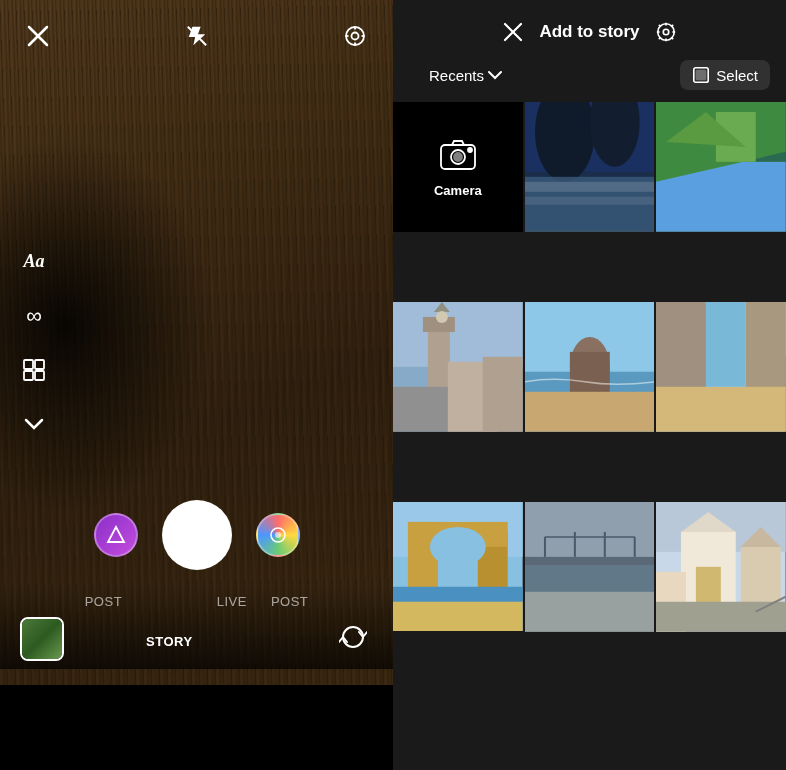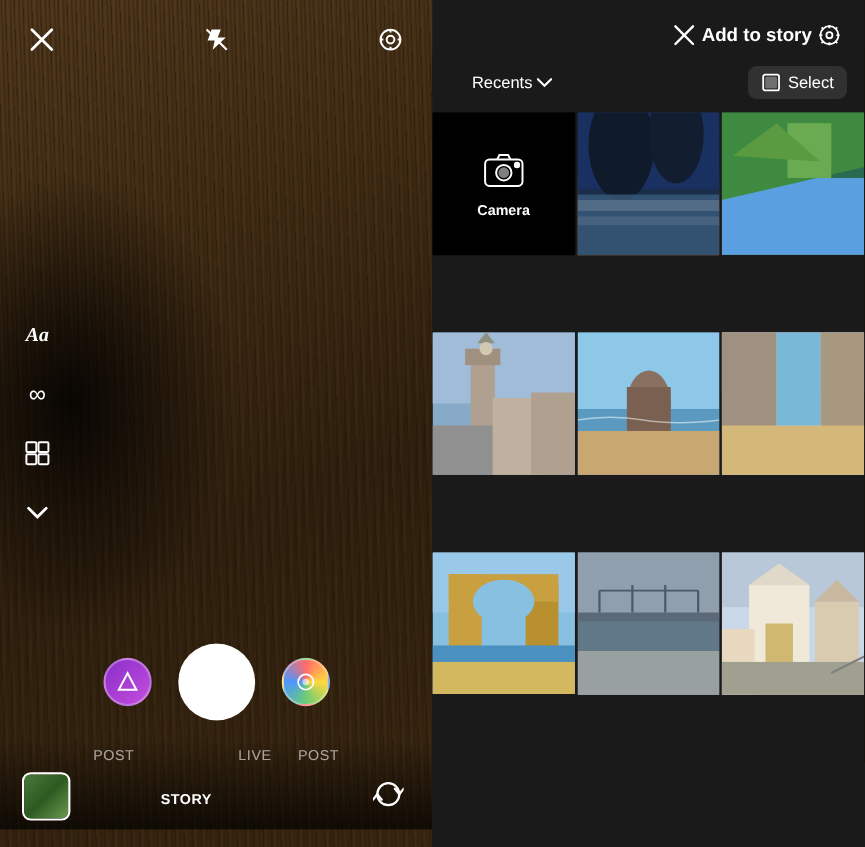--- a/index.html
+++ b/index.html
@@ -8,21 +8,21 @@
       height: 770px;
       overflow: hidden;
       display: flex;
       font-family: -apple-system, BlinkMacSystemFont, 'Segoe UI', sans-serif;
       background: #000;
     }
 
     
     .camera-panel {
       width: 393px;
-      height: 770px;
+      height: 685px;
       position: relative;
       background: #3a2a1a;
       overflow: hidden;
       flex-shrink: 0;
     }
 
     .camera-bg {
       width: 100%;
       height: 100%;
       background: 
@@ -209,23 +209,24 @@
       height: 770px;
       background: #1a1a1a;
       display: flex;
       flex-direction: column;
       flex-shrink: 0;
     }
 
     .media-header {
       padding: 16px 16px 0;
       display: flex;
-      justify-content: flex-end;
+      justify-content: center;
       align-items: center;
       background: #1a1a1a;
+      gap: 10px;
     }
 
     .close-btn {
       width: 32px;
       height: 32px;
       display: flex;
       align-items: center;
       justify-content: center;
       color: white;
       font-size: 20px;

